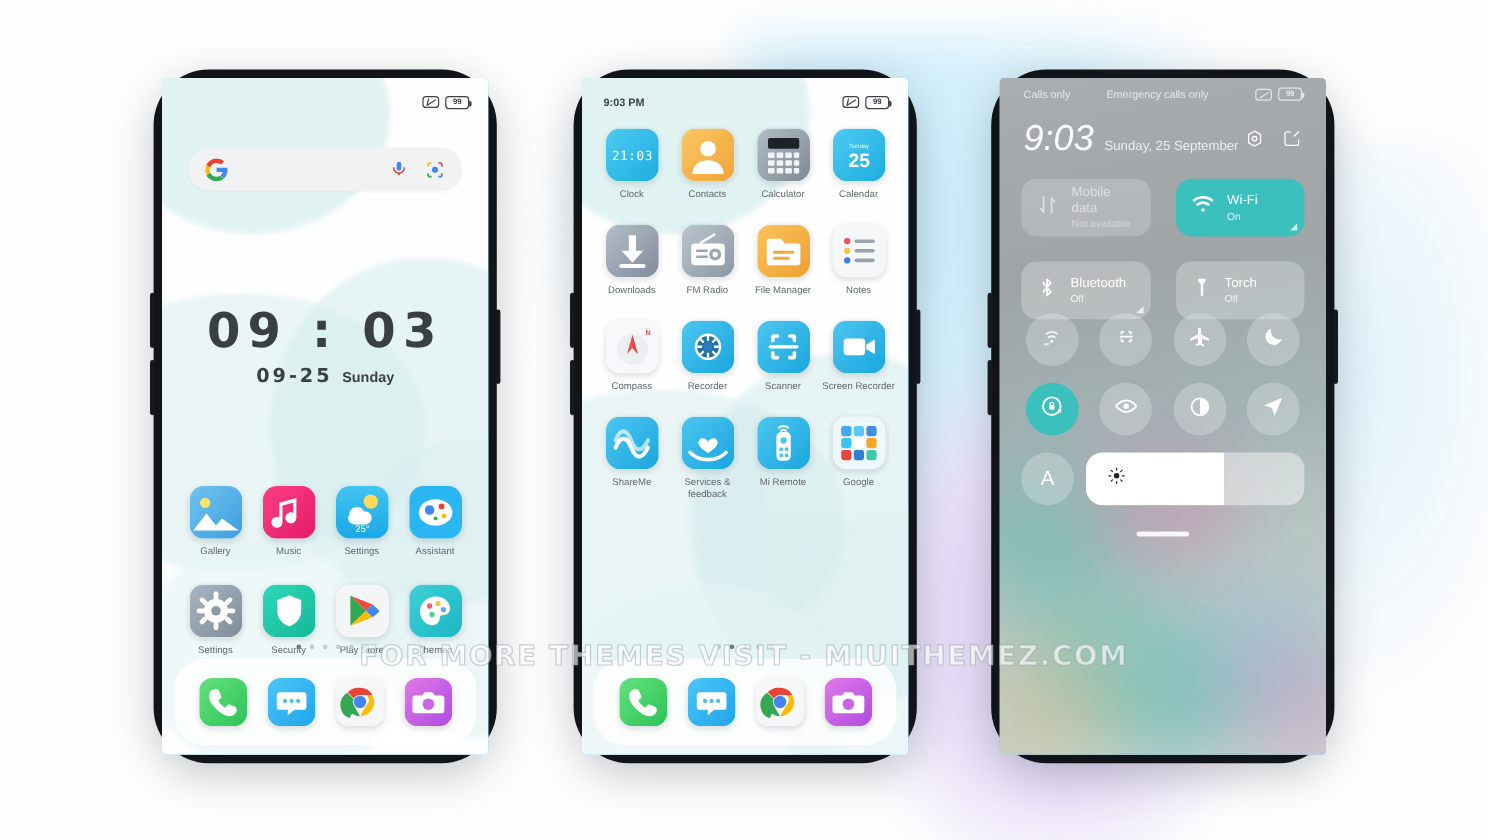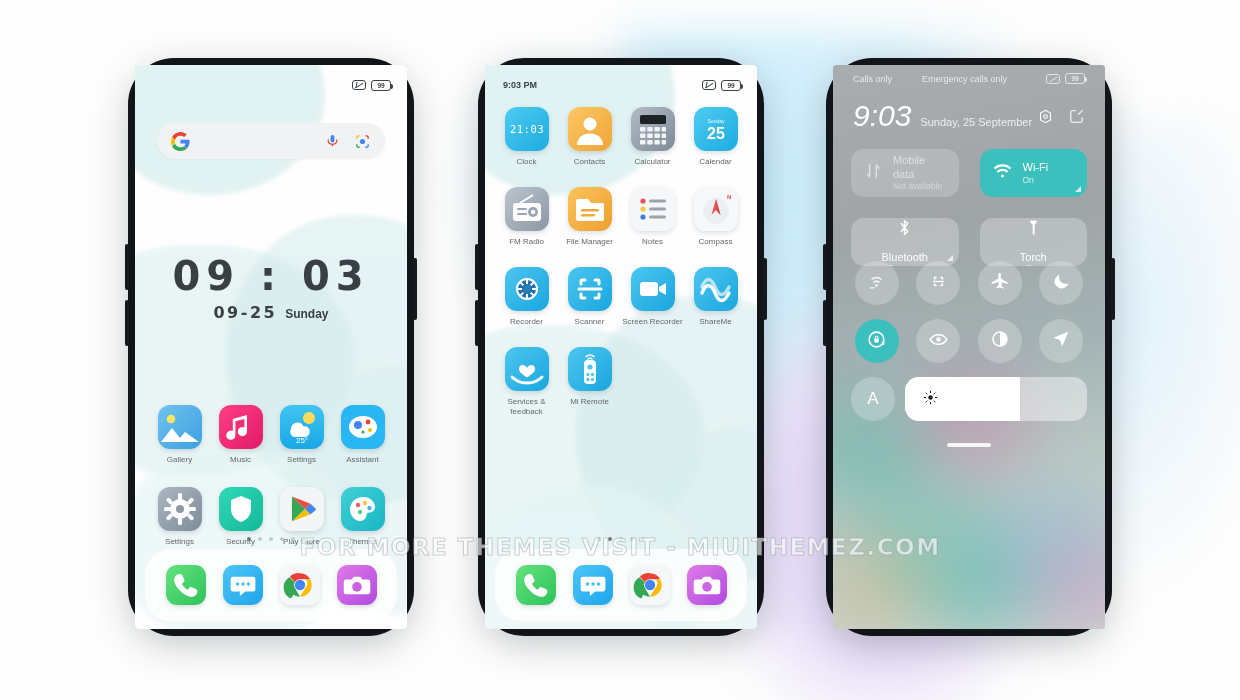--- a/index.html
+++ b/index.html
@@ -129,21 +129,21 @@
   .cc-head{position:absolute;top:36px;left:20px;right:20px;display:flex;align-items:flex-end;
      z-index:4;}
   .cc-time{font-size:30px;color:#fff;font-weight:300;letter-spacing:0px;line-height:1;font-style:italic;}
   .cc-date{font-size:11px;color:#f3f5f5;margin-left:9px;margin-bottom:3px;opacity:.92;}
   .cc-head-ic{margin-left:auto;display:flex;gap:14px;margin-bottom:2px;}
 
   .cc-tiles{position:absolute;top:84px;left:18px;right:18px;display:grid;
      grid-template-columns:1fr 1fr;gap:21px;z-index:4;}
   .tile{height:48px;border-radius:13px;display:flex;align-items:center;padding:0 12px;gap:10px;
      position:relative;overflow:hidden;}
-  .tile.off{background:rgba(255,255,255,.26);flex-direction:column;}
+  .tile.off{background:rgba(255,255,255,.26);}
   .tile.on{background:#3bc0bd;}
   .tile.dim{background:rgba(255,255,255,.2);}
   .tile-txt{display:flex;flex-direction:column;line-height:1.22;}
   .tile-name{font-size:11px;color:#fff;}
   .tile-sub{font-size:8.5px;color:rgba(255,255,255,.8);}
   .tile-corner{position:absolute;right:6px;bottom:5px;width:0;height:0;
      border-left:6px solid transparent;border-bottom:6px solid rgba(255,255,255,.75);}
 
   .cc-toggles{position:absolute;top:196px;left:18px;right:18px;display:grid;
      grid-template-columns:repeat(4,1fr);gap:10px;row-gap:14px;z-index:4;}
@@ -504,20 +504,34 @@
               </defs>
               <rect width="44" height="44" fill="url(#cl)"></rect>
               <text x="22" y="16" font-size="5" fill="#e6f8ff" text-anchor="middle" font-family="Liberation Sans">Sunday</text>
               <text x="22" y="32" font-size="16" font-weight="bold" fill="#fff" text-anchor="middle" font-family="Liberation Sans">25</text>
             </svg></div>
           <div class="app-label">Calendar</div>
         </div>
         <div class="app">
           <div class="icon"><svg width="100%" height="100%" viewBox="0 0 44 44">
               <defs>
+                <linearGradient id="dw" x1="0" y1="0" x2="1" y2="1">
+                  <stop offset="0" stop-color="#b5bec8"></stop>
+                  <stop offset="1" stop-color="#7f8c99"></stop>
+                </linearGradient>
+              </defs>
+              <rect width="44" height="44" fill="url(#dw)"></rect>
+              <path d="M19 9h6v13h6l-9 10-9-10h6z" fill="#fff"></path>
+              <rect x="11" y="33" width="22" height="3.4" rx="1.7" fill="#fff"></rect>
+            </svg></div>
+          <div class="app-label">Downloads</div>
+        </div>
+        <div class="app">
+          <div class="icon"><svg width="100%" height="100%" viewBox="0 0 44 44">
+              <defs>
                 <linearGradient id="fm" x1="0" y1="0" x2="1" y2="1">
                   <stop offset="0" stop-color="#bcc5ce"></stop>
                   <stop offset="1" stop-color="#8a97a3"></stop>
                 </linearGradient>
               </defs>
               <rect width="44" height="44" fill="url(#fm)"></rect>
               <path d="M28 8L15 16" stroke="#fff" stroke-width="2" fill="none"></path>
               <rect x="8" y="16" width="28" height="18" rx="3" fill="#fff"></rect>
               <circle cx="28" cy="25" r="5" fill="#9aa6b2"></circle>
               <circle cx="28" cy="25" r="2.2" fill="#fff"></circle>
@@ -660,20 +674,37 @@
                 <rect x="23" y="26" width="3" height="3" rx="1"></rect>
                 <rect x="18.5" y="31" width="3" height="3" rx="1"></rect>
                 <rect x="23" y="31" width="3" height="3" rx="1"></rect>
               </g>
               <g stroke="#fff" stroke-width="1.6" fill="none" stroke-linecap="round">
                 <path d="M18 9.5a6 6 0 0 1 8 0"></path>
                 <path d="M20 12a3 3 0 0 1 4 0"></path>
               </g>
             </svg></div>
           <div class="app-label">Mi Remote</div>
+        </div>
+        <div class="app">
+          <div class="icon"><svg width="100%" height="100%" viewBox="0 0 44 44">
+              <rect width="44" height="44" fill="#eef7fc"></rect>
+              <g>
+                <rect x="7" y="8" width="8.5" height="8.5" rx="2" fill="#3fa9f5"></rect>
+                <rect x="17.5" y="8" width="8.5" height="8.5" rx="2" fill="#5bc8f5"></rect>
+                <rect x="28" y="8" width="8.5" height="8.5" rx="2" fill="#3f8fe0"></rect>
+                <rect x="7" y="18" width="8.5" height="8.5" rx="2" fill="#36c5f0"></rect>
+                <rect x="17.5" y="18" width="8.5" height="8.5" rx="2" fill="#ffffff"></rect>
+                <rect x="28" y="18" width="8.5" height="8.5" rx="2" fill="#f5a623"></rect>
+                <rect x="7" y="28" width="8.5" height="8.5" rx="2" fill="#e8463a"></rect>
+                <rect x="17.5" y="28" width="8.5" height="8.5" rx="2" fill="#2f7fd1"></rect>
+                <rect x="28" y="28" width="8.5" height="8.5" rx="2" fill="#3fc9a8"></rect>
+              </g>
+            </svg></div>
+          <div class="app-label">Google</div>
         </div>
       </div>
 
     <div class="dots" id="p2dots" style="bottom:88px;">
         <span class="dot"></span>
         <span class="dot on"></span>
         <span class="dot"></span>
         <span class="dot"></span>
         <span class="dot"></span>
       </div>

